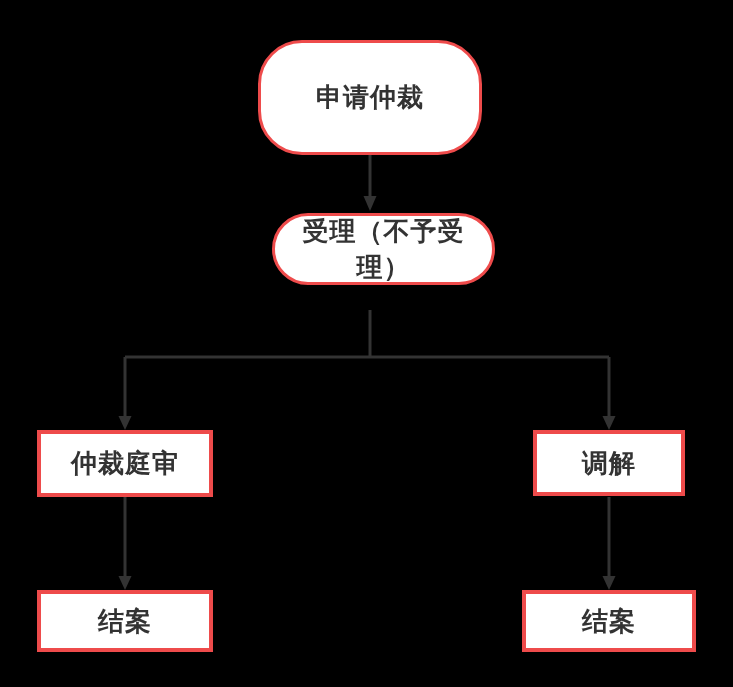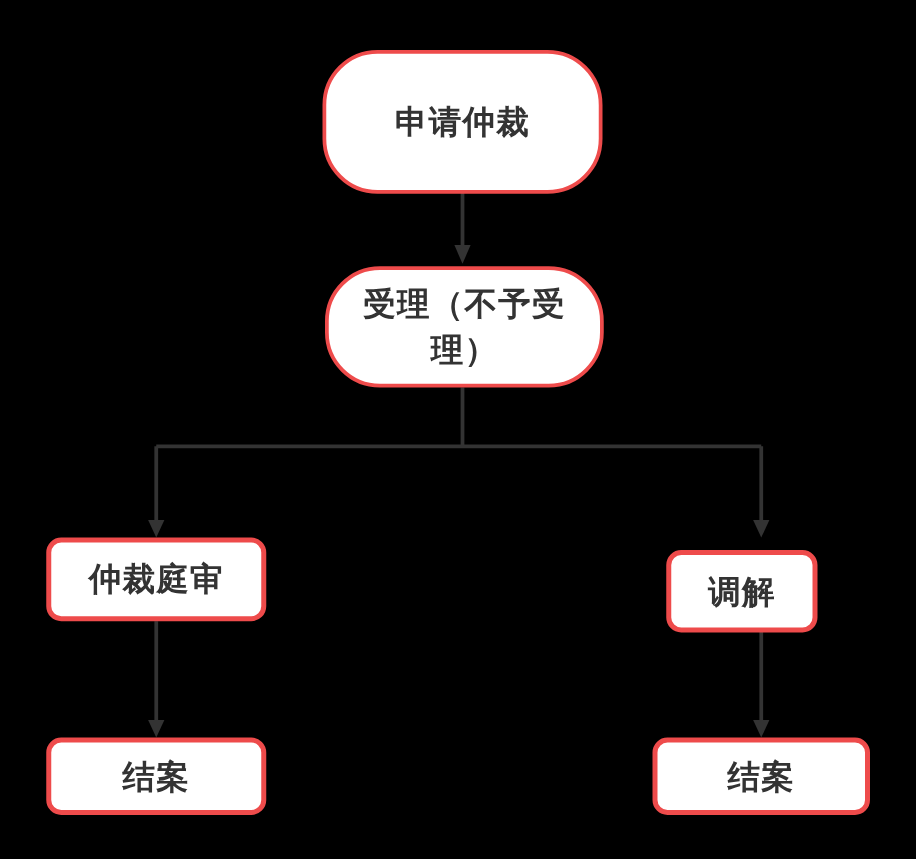--- a/index.html
+++ b/index.html
@@ -50,33 +50,33 @@
     display: flex;
     align-items: center;
     justify-content: center;
     text-align: center;
   }
   .node.stadium {
     border-radius: 44px;
   }
   .node.rect {
     border-width: 4px;
-    border-radius: 12px;
+    border-radius: 0;
   }
   .node .label {
     display: block;
   }
   #node-accept .label {
     max-width: 185px;
   }
   
   #node-apply        { left: 258px; top:  40px; width: 224px; height: 115px; }
-  #node-accept       { left: 260px; top: 213px; width: 223px; height: 97px; }
+  #node-accept       { left: 272px; top: 213px; width: 223px; height: 72px; }
   #node-hearing      { left:  37px; top: 430px; width: 176px; height: 67px; }
-  #node-mediate      { left: 533px; top: 440px; width: 121px; height: 66px; }
+  #node-mediate      { left: 533px; top: 430px; width: 152px; height: 66px; }
   #node-close-left   { left:  37px; top: 590px; width: 176px; height: 62px; }
   #node-close-right  { left: 522px; top: 590px; width: 174px; height: 62px; }
 </style>
 </head>
 <body>
 
 <div id="canvas">
 
   <svg id="edges" viewBox="0 0 733 687" xmlns="http://www.w3.org/2000/svg">
 

